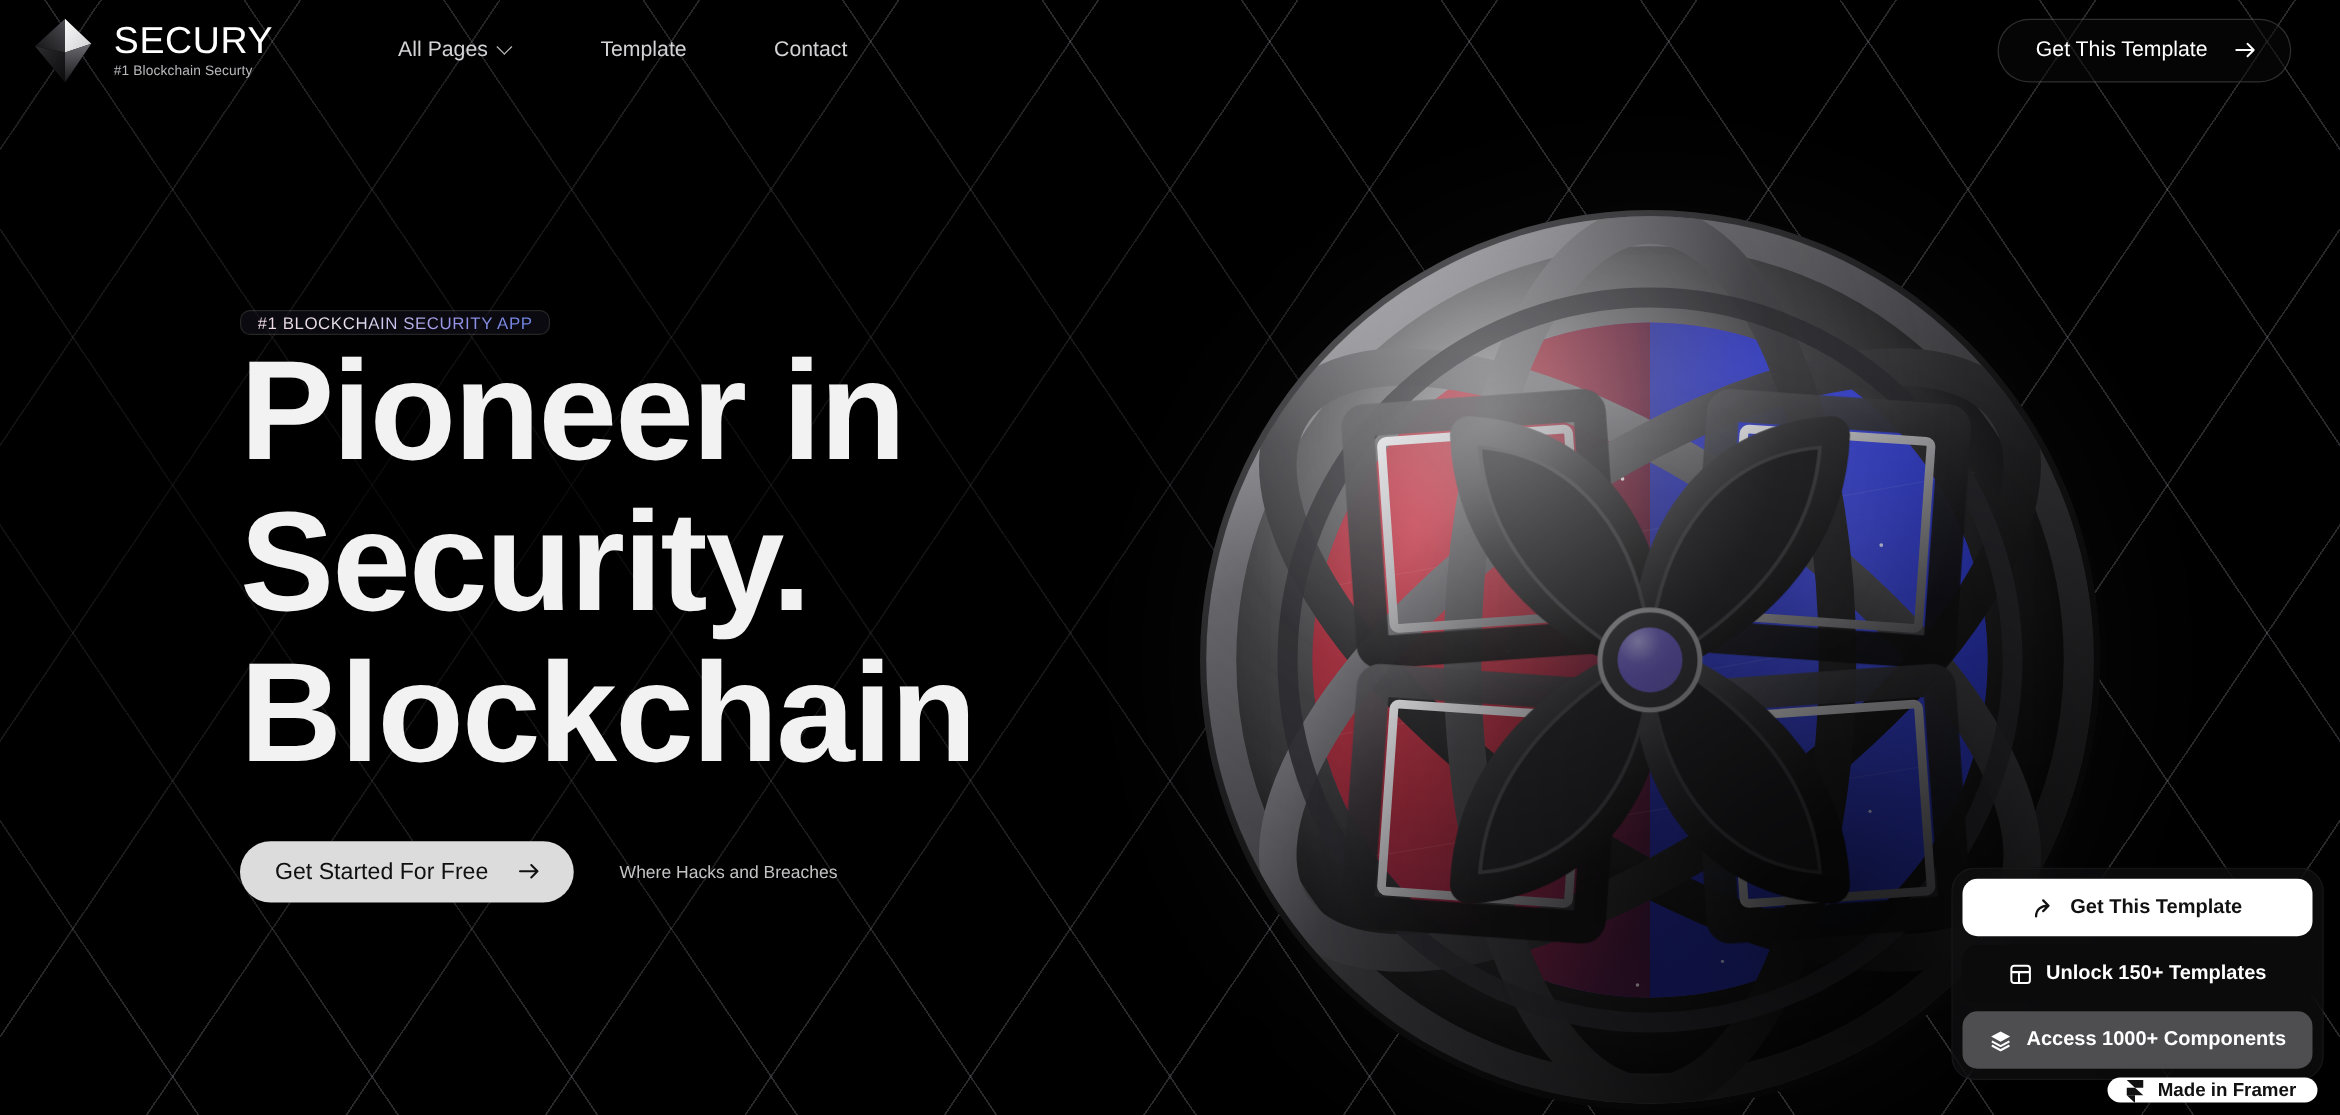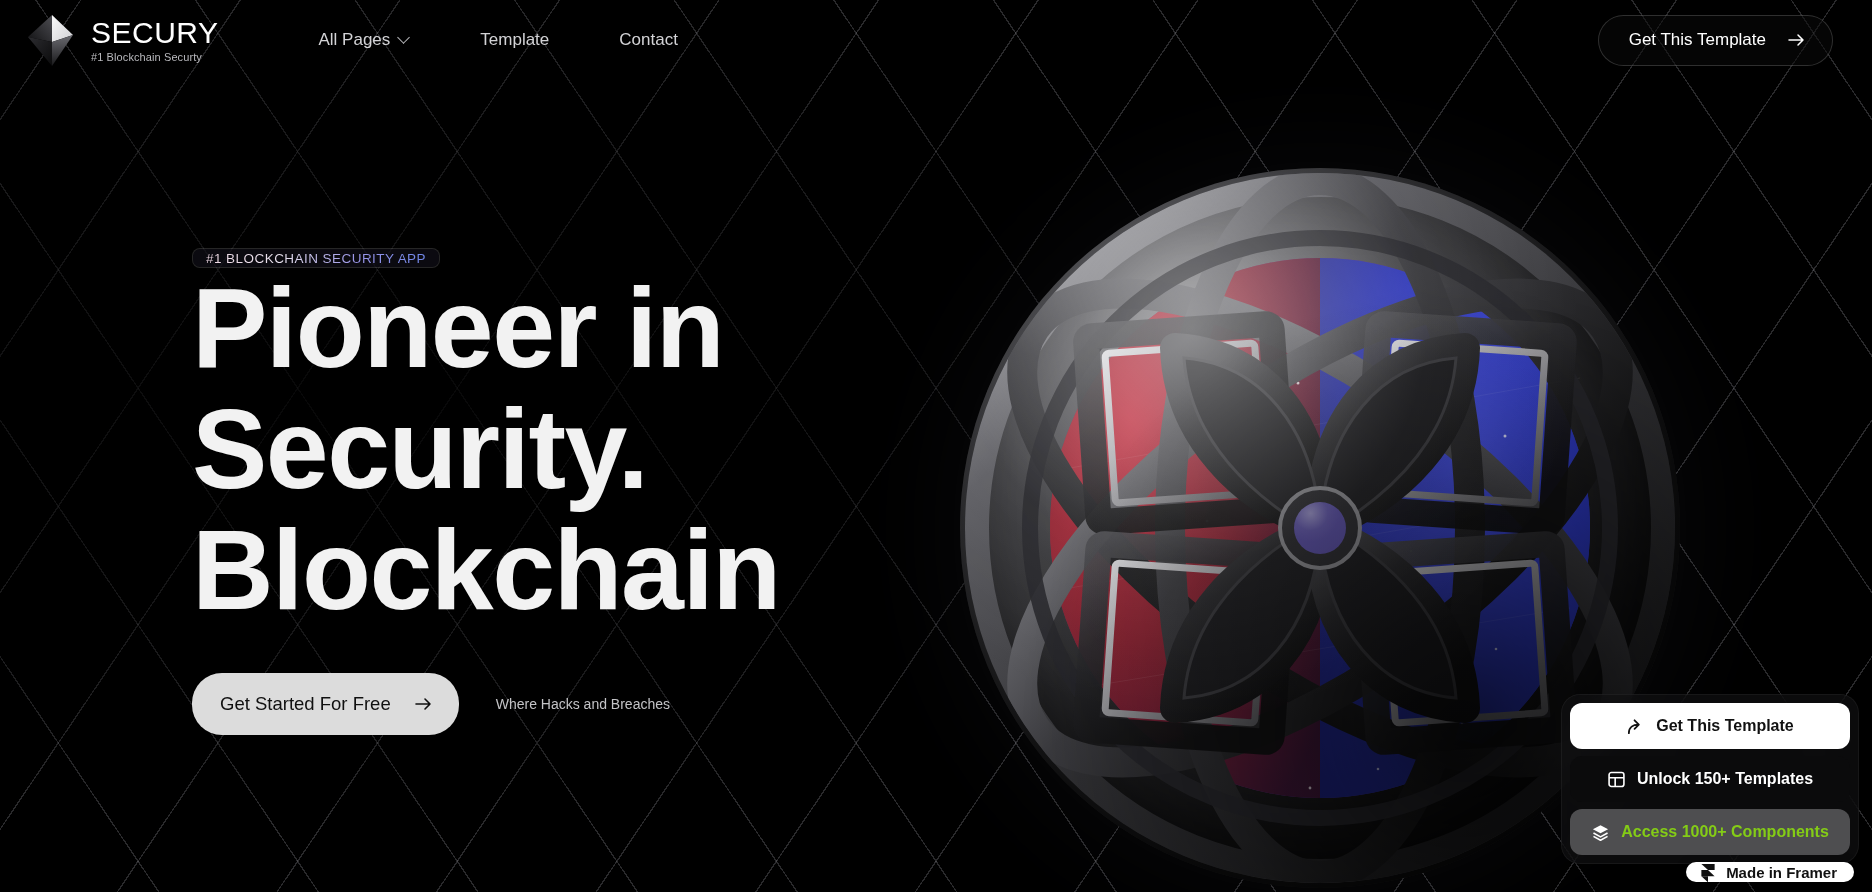--- a/index.html
+++ b/index.html
@@ -80,21 +80,21 @@
   }
   .headline{
     font-size:113px; line-height:1.07;
     color:#f2f2f2; font-weight:700; letter-spacing:-1.5px;
   }
   .headline .ln{ display:block; white-space:nowrap; }
 
   .hero-actions{ margin-top:42px; display:flex; align-items:center; gap:37px; }
   .btn-primary{
     display:flex; align-items:center; gap:24px;
-    height:62px; padding:0 27px 0 28px;
+    height:49px; padding:0 27px 0 28px;
     background:#dcdcdc; color:#101010;
     border-radius:30px; font-size:18.5px; font-weight:500;
     border:none; cursor:pointer; white-space:nowrap;
   }
   .tagline{
     font-size:14px; line-height:1.58; color:#c3c3c6; font-weight:400;
   }
   .tagline span{ display:block; white-space:nowrap; }
 
   
@@ -123,21 +123,21 @@
     z-index:60;
   }
   .w-btn{
     height:46px; border-radius:12px;
     display:flex; align-items:center; justify-content:center; gap:11px;
     font-size:16px; font-weight:600; cursor:pointer; white-space:nowrap;
     border:none;
   }
   .w-btn.light{ background:#fff; color:#111; }
   .w-btn.dark{ background:#0b0b0c; color:#fff; }
-  .w-btn.grey{ background:#4e4e50; color:#84cc16; }
+  .w-btn.grey{ background:#4e4e50; color:#ffffff; }
   .w-ico{ width:19px; height:19px; flex:0 0 auto; }
 
   .framer-badge{
     position:absolute; right:18px; bottom:10px;
     height:20px; padding:0 17px 0 14px;
     background:#fff; color:#111;
     border-radius:10px;
     display:flex; align-items:center; gap:10px;
     font-size:15px; font-weight:600; cursor:pointer;
     z-index:70; white-space:nowrap;

